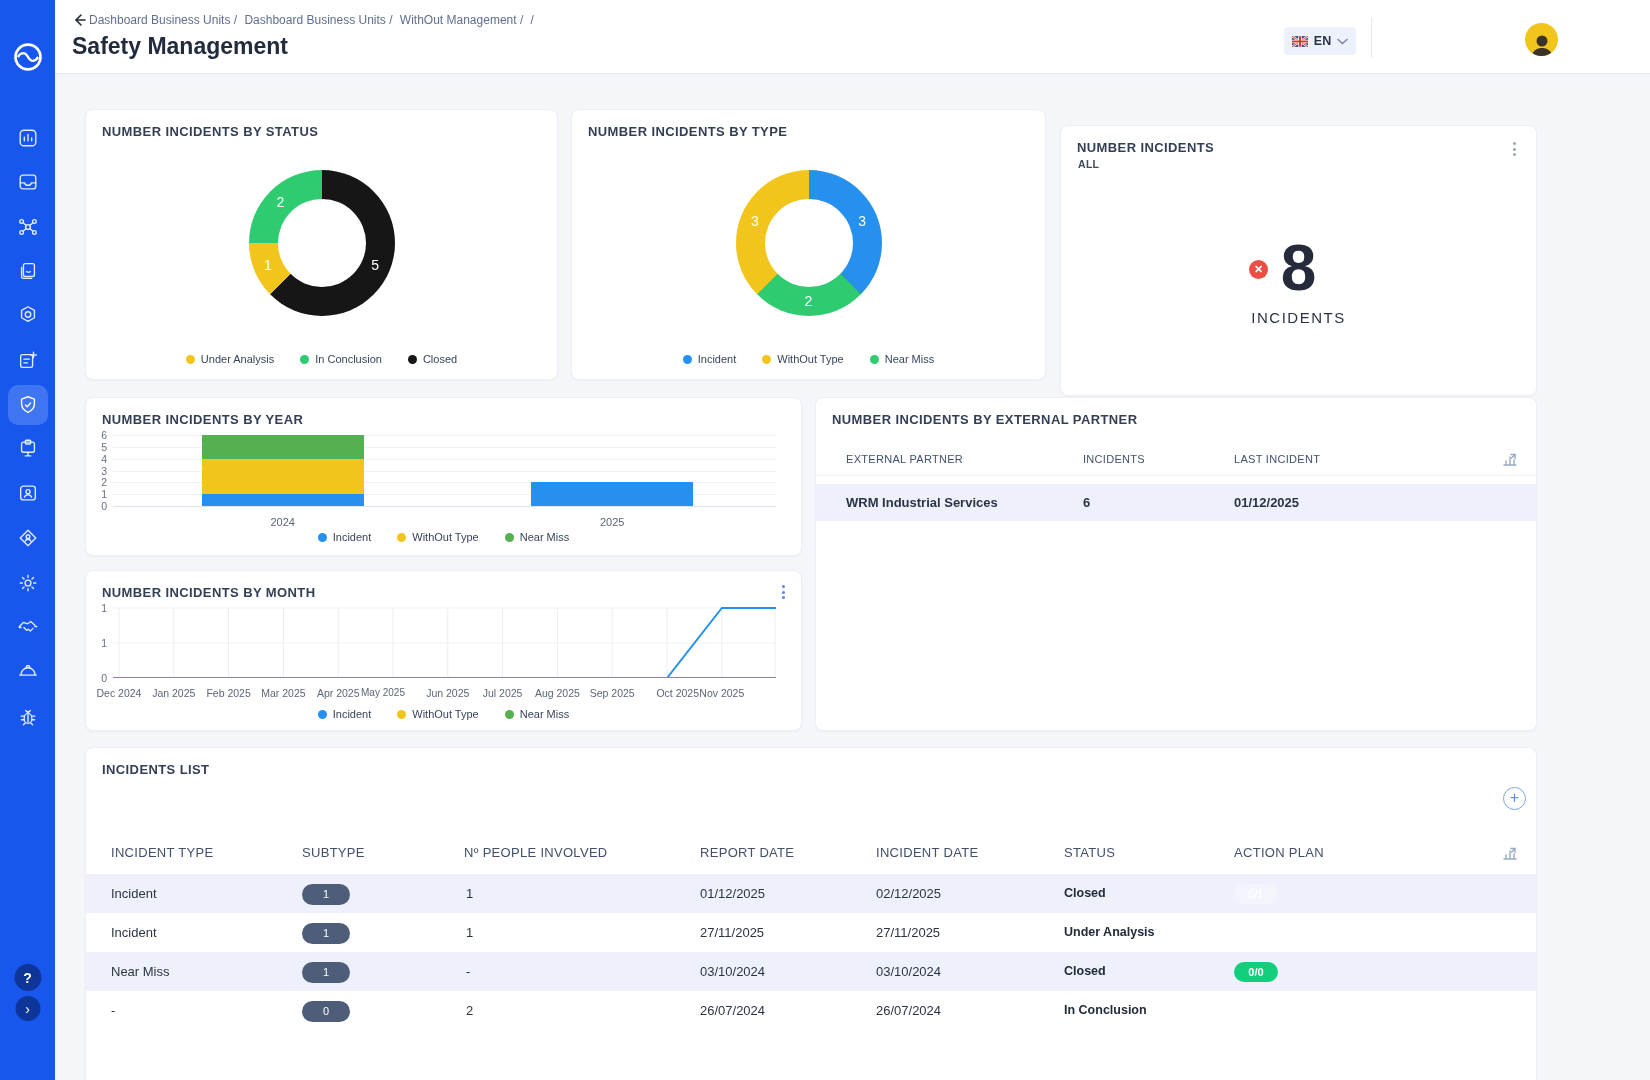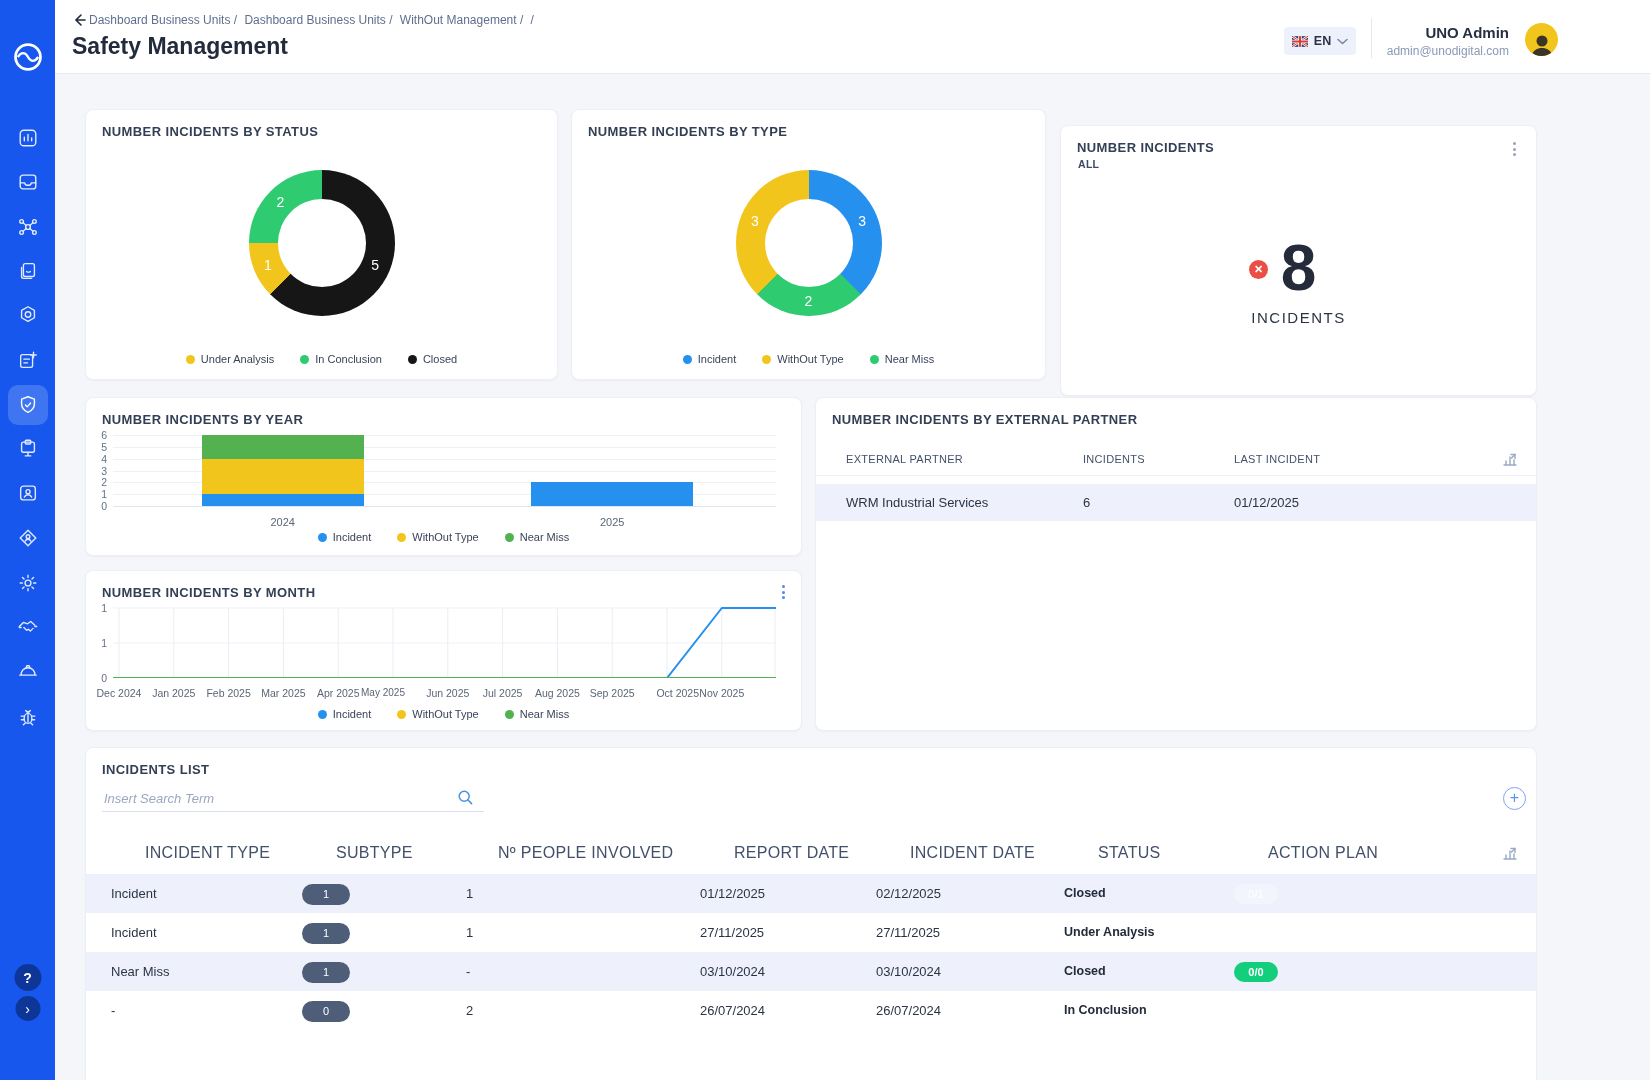--- a/index.html
+++ b/index.html
@@ -80,34 +80,34 @@
   .gridline-h { position:absolute; left:0; right:0; height:1px; background:#eef1f6; }
   .gridline-h.zero { background:#dfe4ee; }
   .ytick { position:absolute; width:22px; text-align:right; font-size:10.5px; color:#667085; }
   .bar-stack { position:absolute; bottom:0; }
   .bar-seg { position:absolute; left:0; right:0; }
   .xlabel { position:absolute; width:80px; margin-left:-40px; text-align:center; font-size:11px; color:#5b6676; }
 
   
   .pt-head { position:absolute; left:0; right:0; top:44px; height:34px; border-bottom:1px solid #eef1f7; }
   .pt-head span { position:absolute; line-height:34px; font-size:11px; letter-spacing:.3px; color:#42506b; }
-  .pt-row { position:absolute; left:0; right:0; top:86px; height:37px; background:#eef1fb; cursor:pointer; }
+  .pt-row { position:absolute; left:0; right:0; top:86px; height:37px; background:#eef1fb; cursor:pointer;font-weight:bold; }
   .pt-row span { position:absolute; line-height:37px; font-size:13px; color:#2b3445; }
   .col-icon { position:absolute; cursor:pointer; }
 
   
   .search-wrap { position:absolute; left:16px; top:38px; width:382px; height:26px; border-bottom:1px solid #d9dfec; }
   .search-input { position:absolute; left:2px; top:0; width:330px; height:24px; border:0; outline:none; background:transparent;
                   font-family:"Liberation Sans", sans-serif; font-size:13px; font-style:italic; color:#51607e; }
   .search-input::placeholder { color:#9aa7bf; font-style:italic; }
   .search-icon { position:absolute; right:10px; top:3px; cursor:pointer; }
   .add-btn { position:absolute; left:1417px; top:39px; width:23px; height:23px; border-radius:50%; border:1.6px solid #7ba4f3;
              color:#5b93ef; font-size:16px; line-height:19px; text-align:center; cursor:pointer; background:#fff; }
   .il-head { position:absolute; left:0; right:0; top:88px; height:34px; }
-  .il-head span { position:absolute; line-height:34px; font-size:16px; letter-spacing:.3px; color:#42506b;margin-left:34px; }
+  .il-head span { position:absolute; line-height:34px; font-size:13px; letter-spacing:.3px; color:#42506b; }
   .irow { position:absolute; left:0; right:0; height:39px; cursor:pointer; }
   .irow.alt { background:#eef1fb; }
   .icell { position:absolute; line-height:39px; font-size:13px; color:#2b3445; }
   .icell.status { font-weight:700; font-size:12.5px; color:#222b3a; }
   .pill { display:inline-block; width:48px; height:21px; margin-top:9px; border-radius:11px; background:#4E5D78;
           color:#fff; font-size:11px; line-height:21px; text-align:center; }
   .ap-badge { display:inline-block; min-width:44px; height:20px; margin-top:9px; border-radius:10px;
               color:#fff; font-size:11px; line-height:20px; text-align:center; padding:0 6px; }
   .ap-badge.green { background:#13CF7D;font-weight:bold; }
   .ap-badge.faint { background:#f2f5fb; }
@@ -240,24 +240,20 @@
         <path d="M0 0l18 12M18 0L0 12" stroke="#d5392f" stroke-width="1.1"></path>
         <path d="M9 0v12M0 6h18" stroke="#fff" stroke-width="4"></path>
         <path d="M9 0v12M0 6h18" stroke="#d5392f" stroke-width="2.2"></path>
       </svg>
       <span class="lang-code">EN</span>
       <svg width="11" height="7" viewBox="0 0 11 7" fill="none" stroke="#7c8aa6" stroke-width="1.6" stroke-linecap="round">
           <path d="M1 1.5l4.5 4L10 1.5"></path>
         </svg>
     </div>
     <div class="top-divider"></div>
-    <div class="user-block">
-      <div class="user-name">UNO Admin</div>
-      <div class="user-email">admin@unodigital.com</div>
-    </div>
     <div class="avatar">
       <svg width="26" height="24" viewBox="0 0 26 24">
         <circle cx="13" cy="9" r="5.5" fill="#3c3327"></circle>
         <path d="M2 26c1-7 5.5-10 11-10s10 3 11 10z" fill="#3c3327"></path>
       </svg>
     </div>
   </header>
 
   <main class="content">
 
@@ -442,27 +438,20 @@
           </div>
           <div class="legend-item">
             <span class="legend-swatch" style="background: rgb(83, 177, 79);"></span>
             <span class="legend-label">Near Miss</span>
           </div>
         </div>
     </section>
 
     <section class="card" id="card-list">
       <div class="ct">INCIDENTS LIST</div>
-      <div class="search-wrap">
-        <input class="search-input" type="text" placeholder="Insert Search Term" style="">
-        <svg class="search-icon" width="17" height="17" viewBox="0 0 17 17" fill="none" stroke="#4a90e2" stroke-width="1.5" stroke-linecap="round">
-            <circle cx="7.2" cy="7.2" r="5"></circle>
-            <path d="M11 11l3.6 3.6"></path>
-          </svg>
-      </div>
       <div class="add-btn">+</div>
       <div class="il-head">
         <span style="left:25px">INCIDENT TYPE</span>
         <span style="left:216px">SUBTYPE</span>
         <span style="left:378px">Nº PEOPLE INVOLVED</span>
         <span style="left:614px">REPORT DATE</span>
         <span style="left:790px">INCIDENT DATE</span>
         <span style="left:978px">STATUS</span>
         <span style="left:1148px">ACTION PLAN</span>
         <svg class="col-icon" style="left:1416px;top:9px" width="16" height="16" viewBox="0 0 16 16" fill="none" stroke="#9aa9c4" stroke-width="1.4" stroke-linecap="round">

